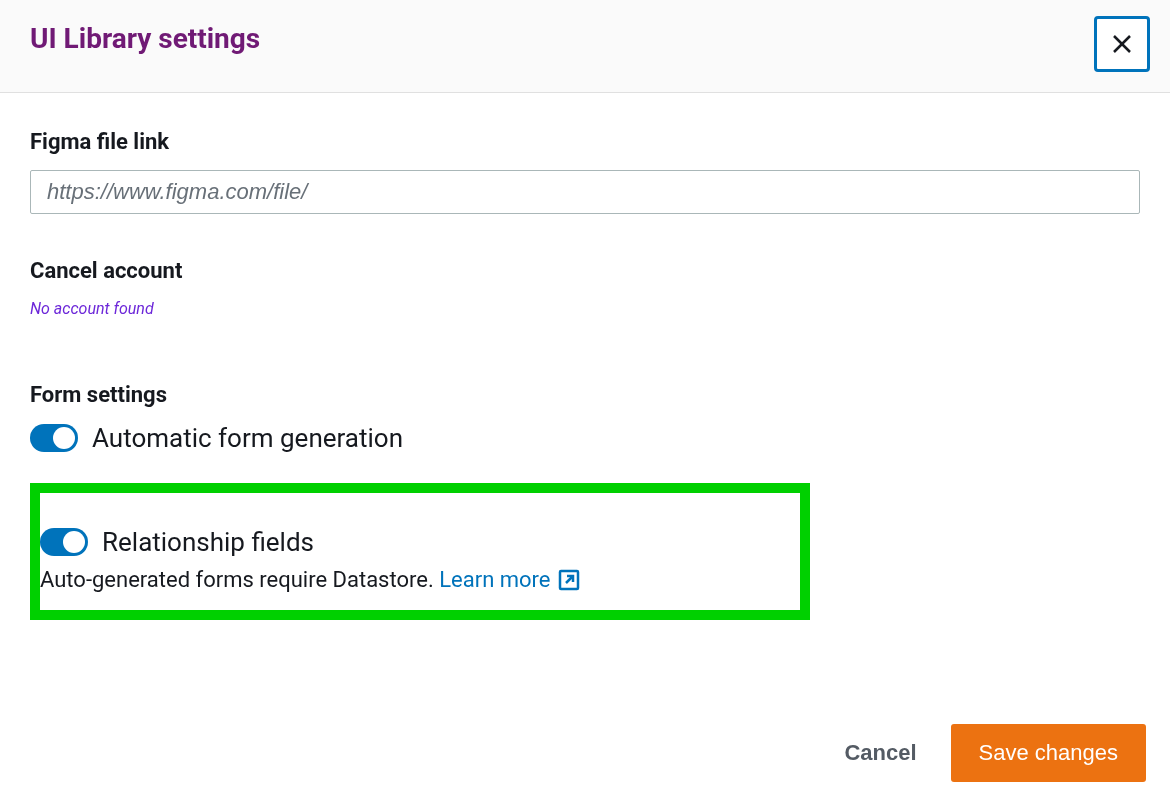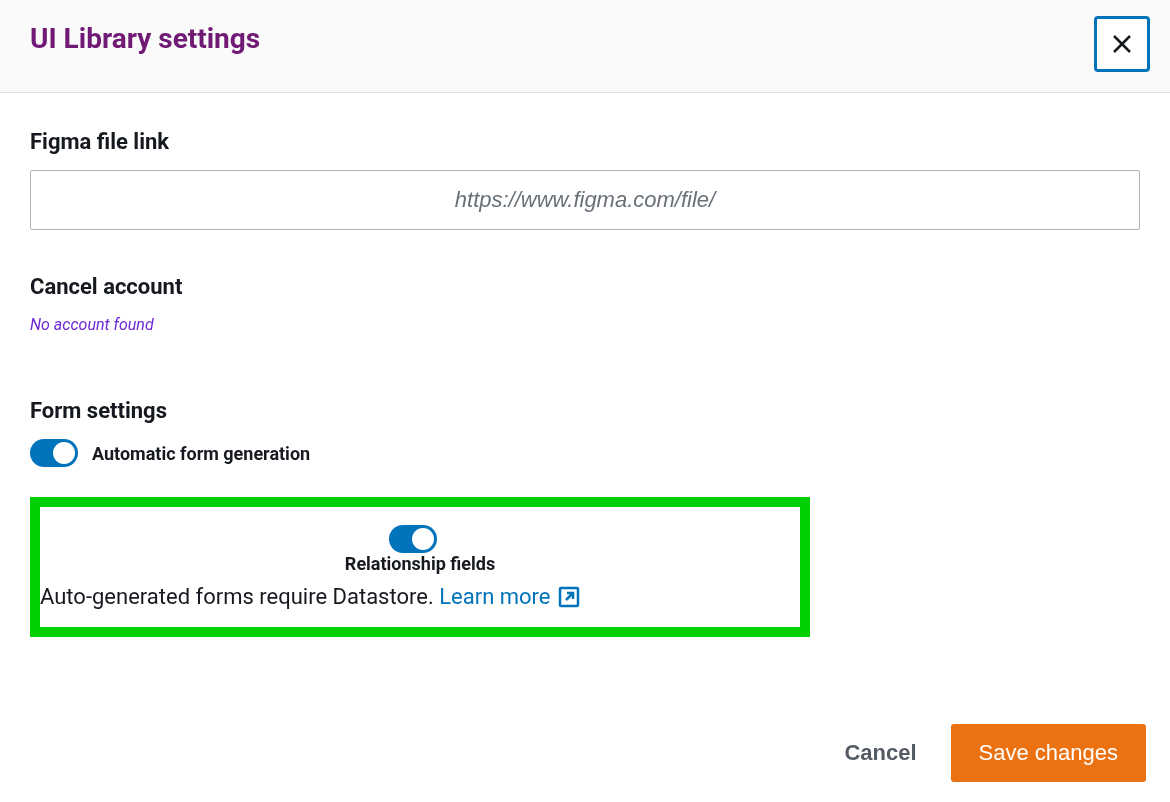--- a/index.html
+++ b/index.html
@@ -47,29 +47,28 @@
       padding: 36px 30px 20px 30px;
     }
     .section-label {
       font-size: 22px;
       font-weight: 700;
       color: #16191f;
       margin-bottom: 16px;
     }
     .text-input {
       width: 100%;
-      height: 60px;
+      height: 44px;
       border: 1px solid #aab7b8;
       border-radius: 2px;
       padding: 0 16px;
       font-size: 22px;
       font-style: italic;
       color: #687078;
       outline: none;
-      text-align: center;
     }
     .text-input::placeholder {
       color: #687078;
       font-style: italic;
     }
     .account-section {
       margin-top: 44px;
     }
     .account-status {
       font-size: 16px;
@@ -97,34 +96,32 @@
     .toggle-knob {
       position: absolute;
       right: 3px;
       top: 3px;
       width: 22px;
       height: 22px;
       background: #ffffff;
       border-radius: 50%;
     }
     .toggle-label {
-      font-size: 18px;
+      font-size: 26px;
       color: #16191f;
       margin-left: 14px;
-      font-weight: bold;
     }
     .highlight-box {
       border: 10px solid #00d000;
       margin-top: 30px;
       padding: 18px 14px 18px 0;
       width: 780px;
     }
     .highlight-box .toggle-row {
-      margin-top: 0;
-      flex-direction: column;
+      margin-top: 16px;
     }
     .helper-text {
       font-size: 22px;
       color: #16191f;
       margin-top: 10px;
     }
     .learn-more {
       color: #0073bb;
       cursor: pointer;
       display: inline-flex;

